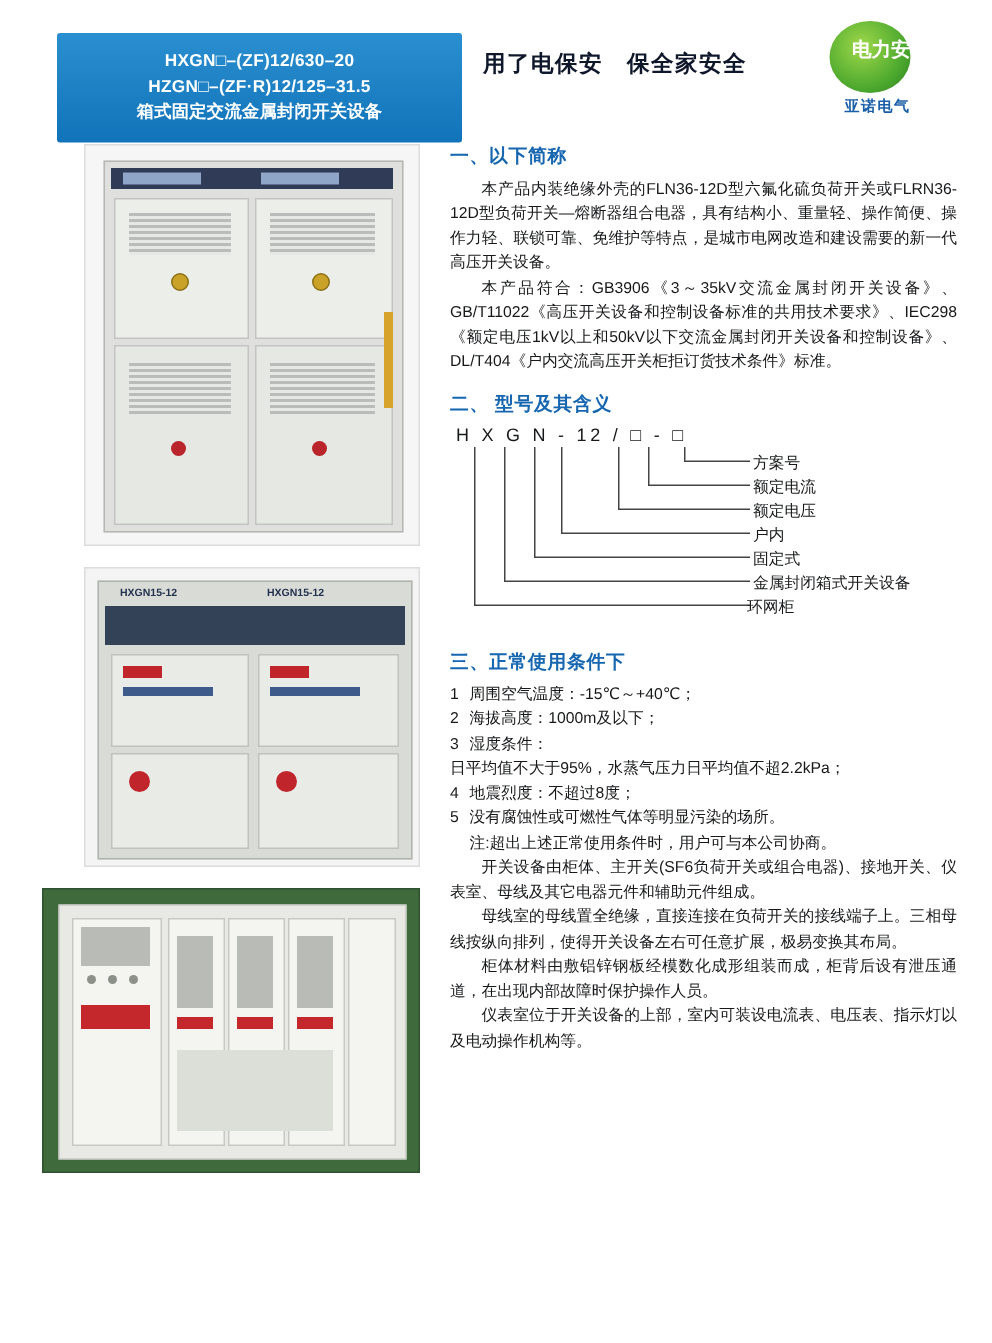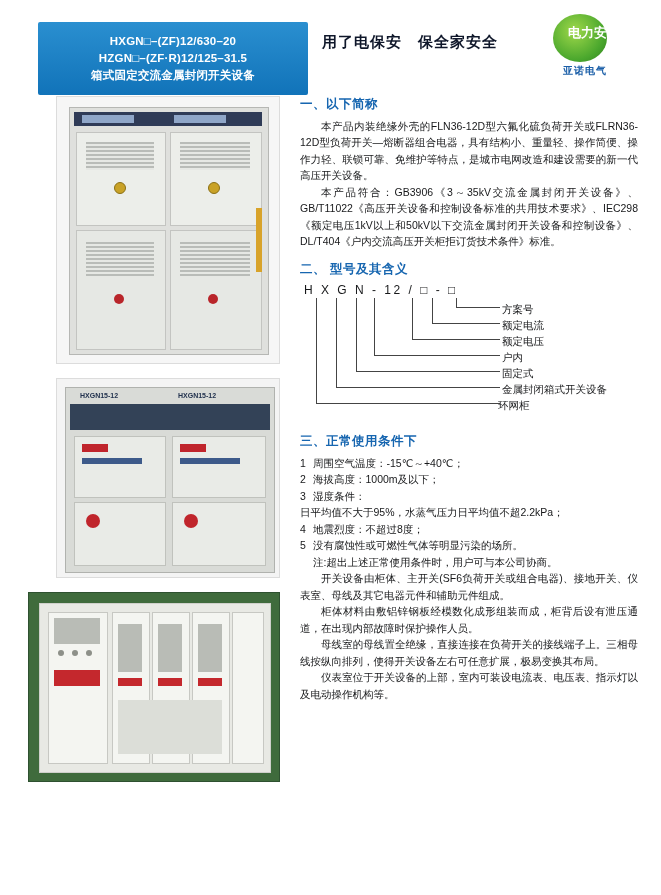--- a/index.html
+++ b/index.html
@@ -255,18 +255,18 @@
       <div class="num">4</div>
       <div class="txt">地震烈度：不超过8度；</div>
     </div>
     <div class="item">
       <div class="num">5</div>
       <div class="txt">没有腐蚀性或可燃性气体等明显污染的场所。</div>
     </div>
     <p class="para" style="margin-left:13px;">注:超出上述正常使用条件时，用户可与本公司协商。</p>
 
     <p class="para indent">开关设备由柜体、主开关(SF6负荷开关或组合电器)、接地开关、仪表室、母线及其它电器元件和辅助元件组成。</p>
+    <p class="para indent">母线室的母线置全绝缘，直接连接在负荷开关的接线端子上。三相母线按纵向排列，使得开关设备左右可任意扩展，极易变换其布局。</p>
     <p class="para indent">柜体材料由敷铝锌钢板经模数化成形组装而成，柜背后设有泄压通道，在出现内部故障时保护操作人员。</p>
-    <p class="para indent">母线室的母线置全绝缘，直接连接在负荷开关的接线端子上。三相母线按纵向排列，使得开关设备左右可任意扩展，极易变换其布局。</p>
     <p class="para indent">仪表室位于开关设备的上部，室内可装设电流表、电压表、指示灯以及电动操作机构等。</p>
   </div>
 
 </div>
 
 </body></html>

